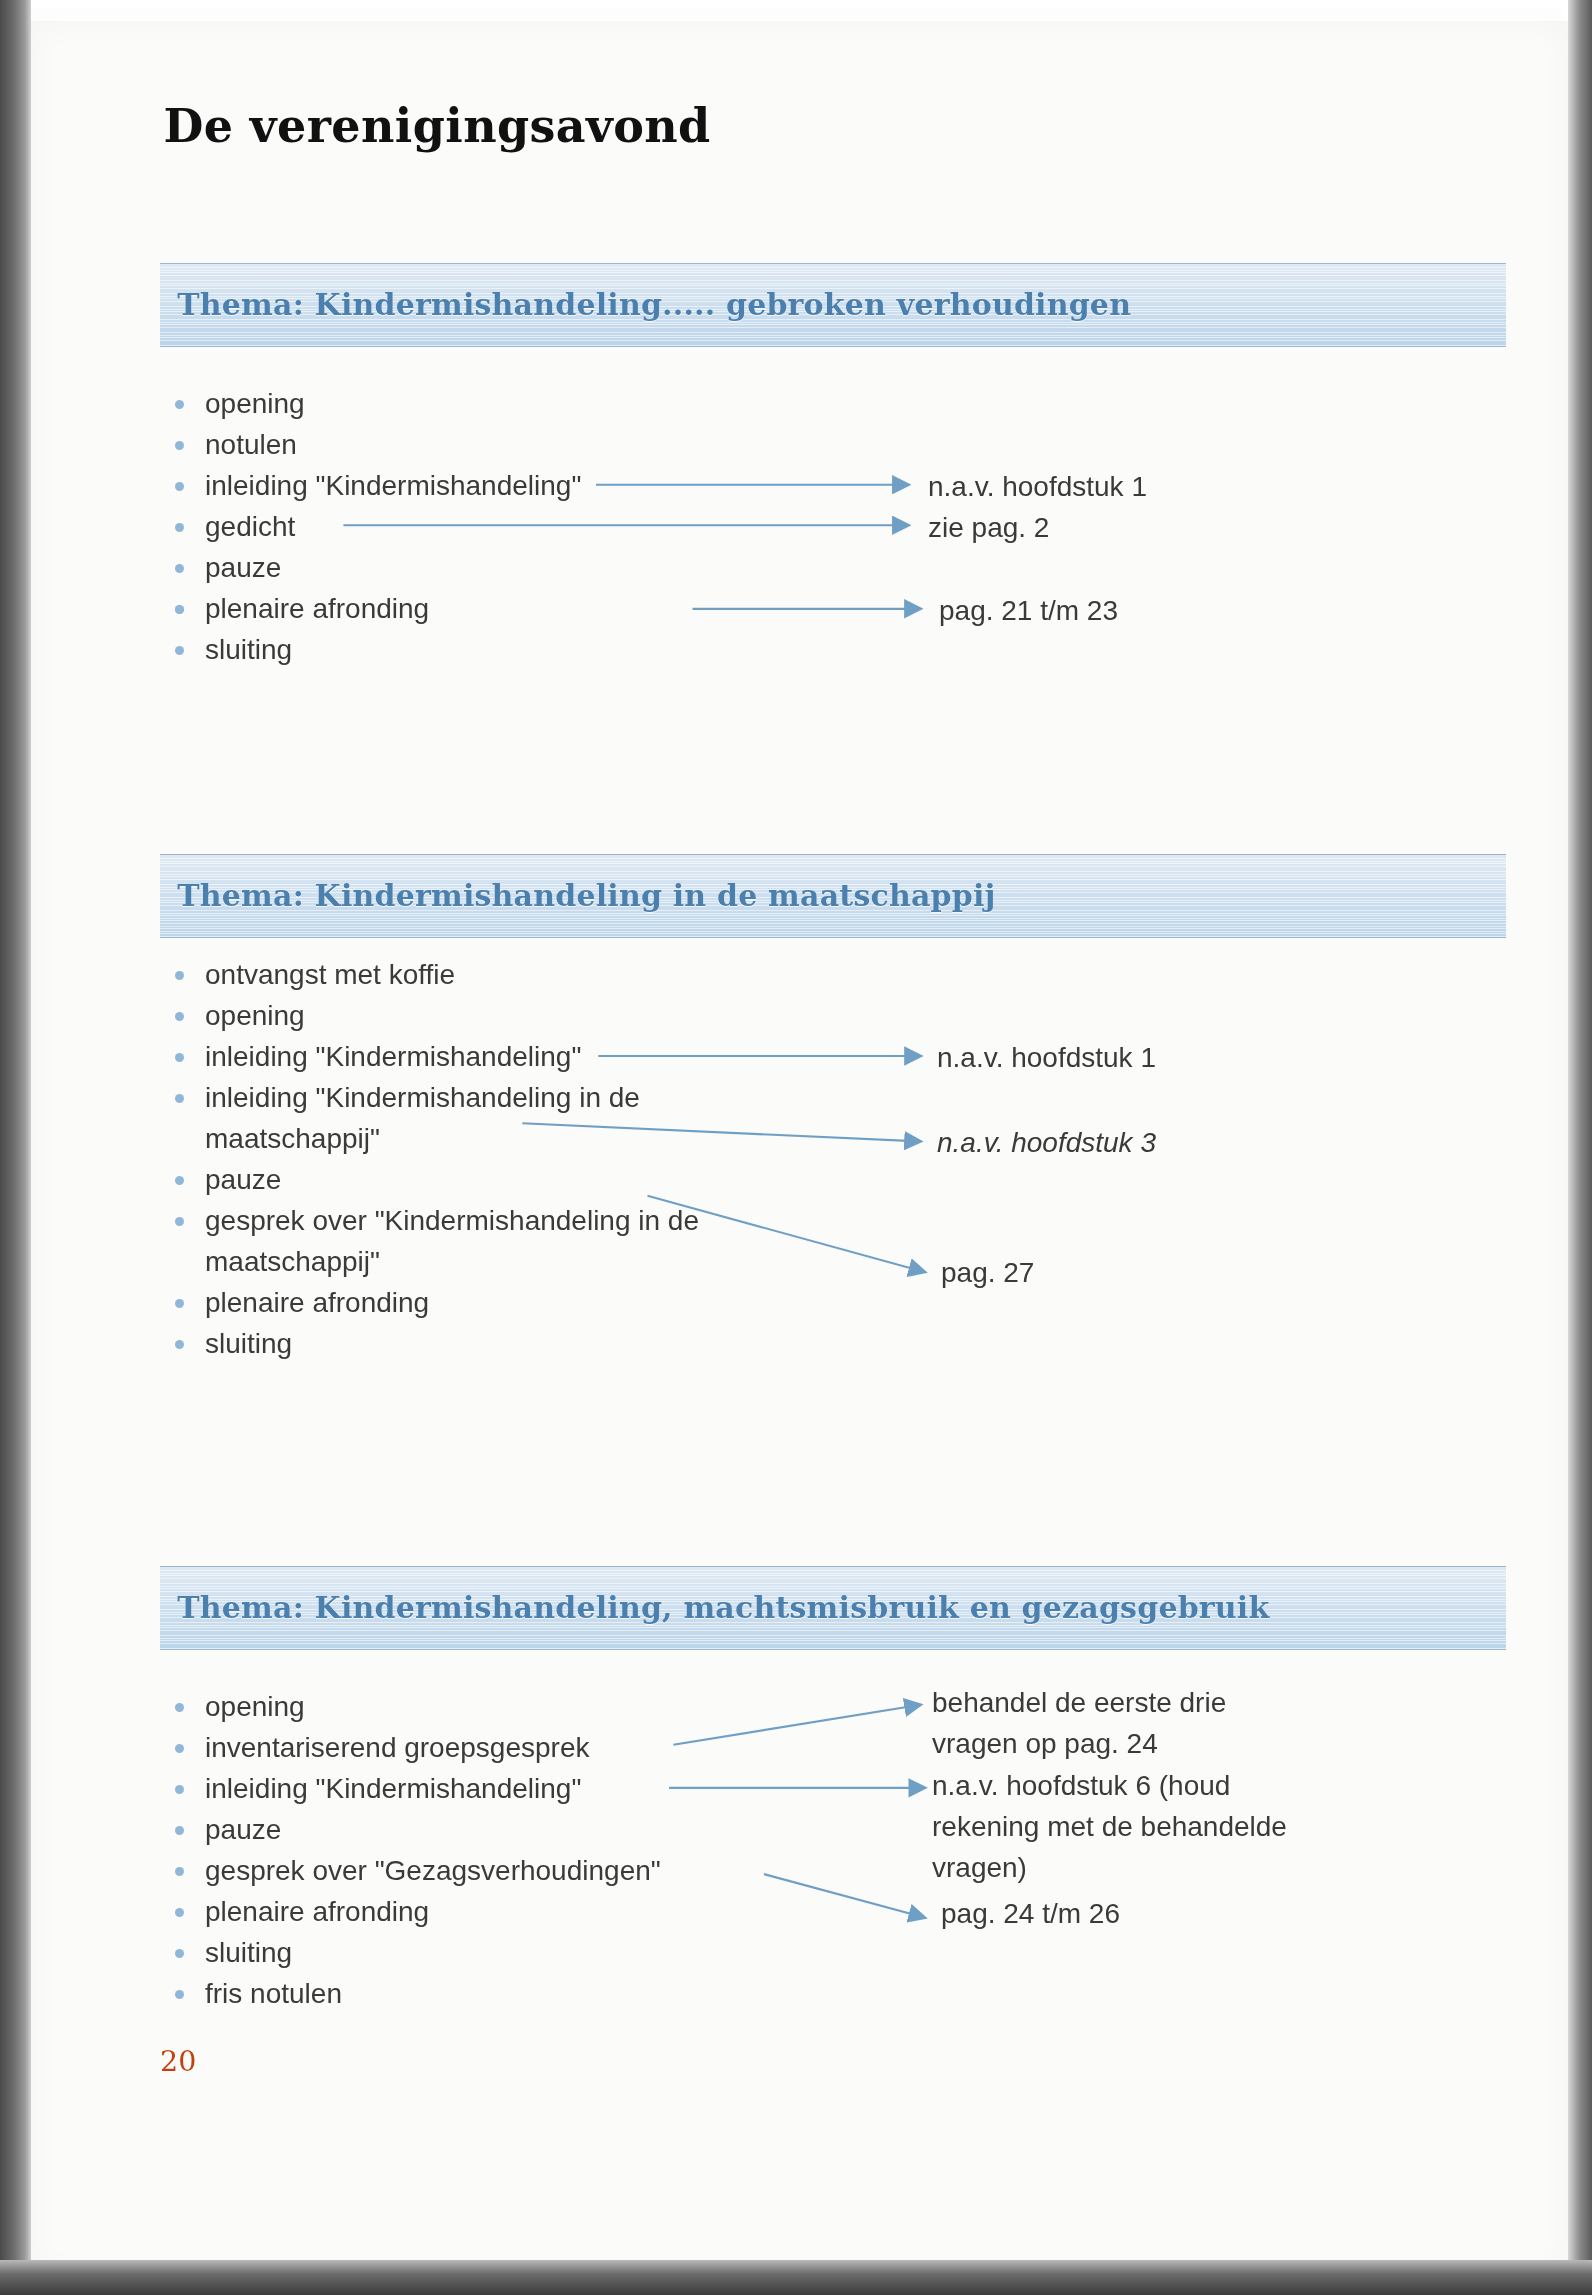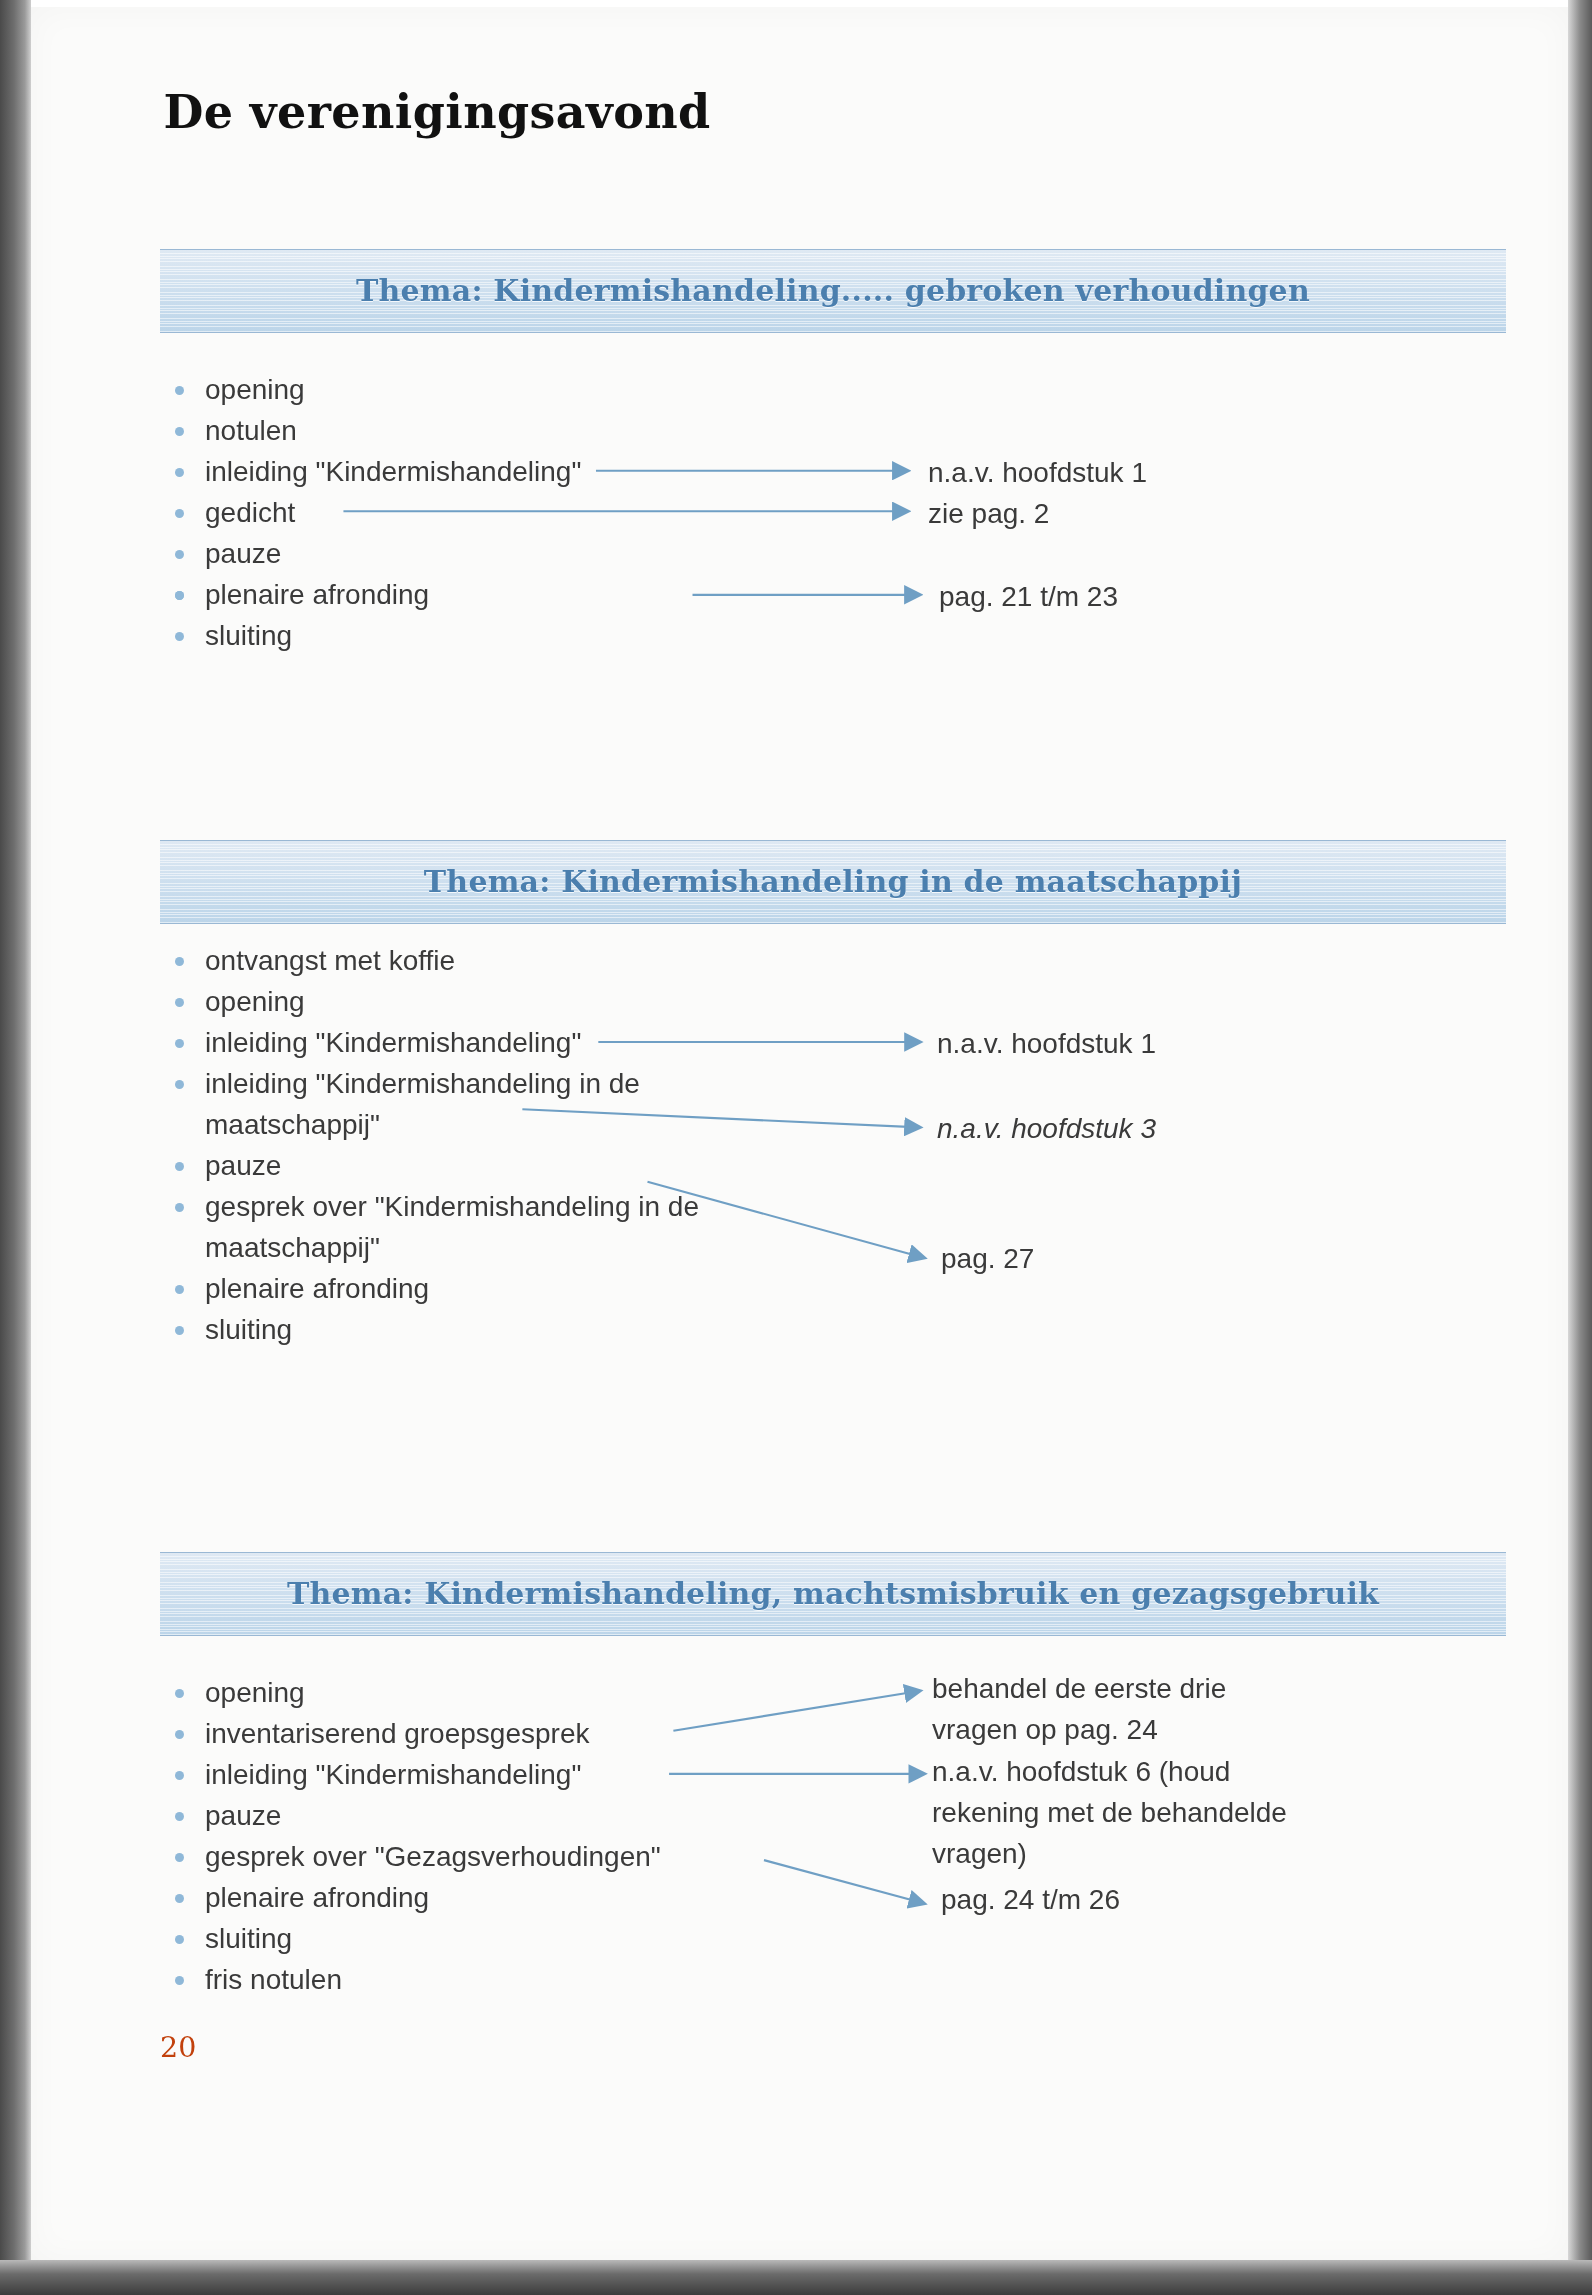--- a/index.html
+++ b/index.html
@@ -41,21 +41,21 @@
     background: linear-gradient(270deg,#5a5a5a 0%, #8a8a8a 50%, #d8d8d8 100%);
   }
   .bottom-edge {
     position: absolute;
     left: 0; bottom: 0;
     width: 1592px; height: 35px;
     background: linear-gradient(0deg,#3c3c3c 0%, #6b6b6b 60%, #b9b9b9 100%);
   }
   .paper {
     position: absolute;
-    left: 31px; top: 7px;
+    left: 31px; top: 21px;
     width: 1537px; height: 2254px;
     background: #fbfbfa;
     box-shadow: inset 0 0 35px rgba(0,0,0,0.03);
   }
   .content {
     position: absolute;
     left: 129px; top: 78px;
     width: 1346px;
   }
 
@@ -76,21 +76,20 @@
     position: relative;
     margin-top: 8.6px;
     height: 84px;
     border-top: 1.7px solid #9ab8d4;
     border-bottom: 1.7px solid #9ab8d4;
     background:
       repeating-linear-gradient(0deg, rgba(255,255,255,0.55) 0px, rgba(255,255,255,0.55) 0.9px, rgba(255,255,255,0) 0.9px, rgba(255,255,255,0) 2.6px),
       linear-gradient(180deg, #dfe9f3 0%, #cfe0ef 45%, #bcd5e9 100%);
     display: flex;
     align-items: center;
-    justify-content: center;
     box-sizing: border-box;
   }
   .banner-text {
     font-family: "DejaVu Serif", "Liberation Serif", serif;
     font-weight: bold;
     font-size: 30px;
     color: #4b7fae;
     text-shadow: 0 0.9px 0 rgba(255,255,255,0.8);
     letter-spacing: 0.2px;
     text-align: center;

